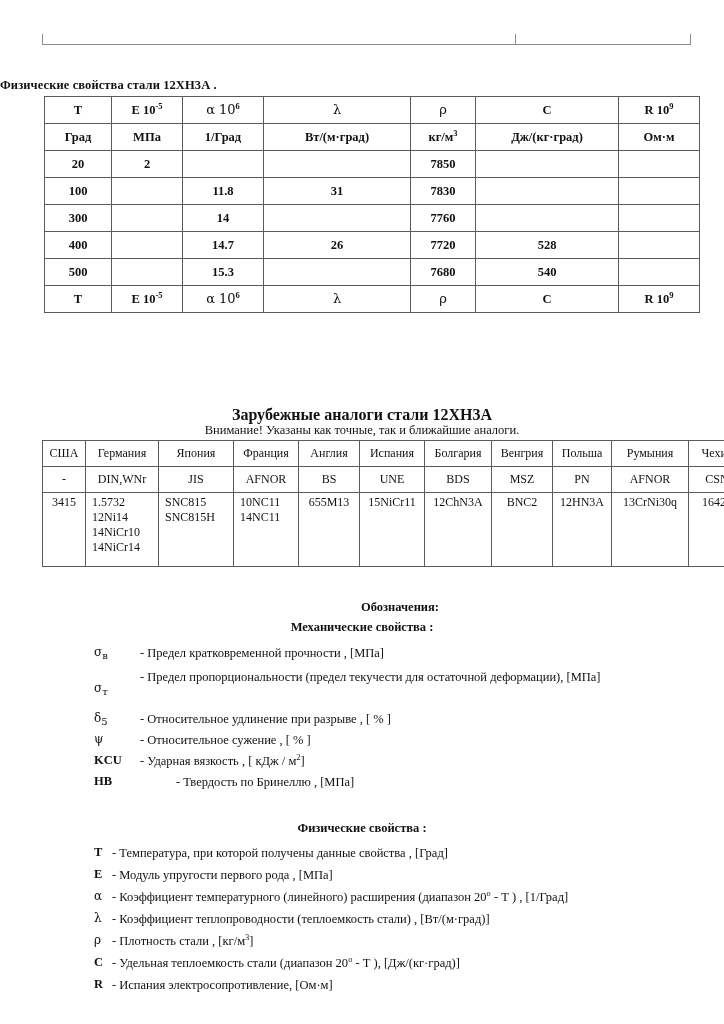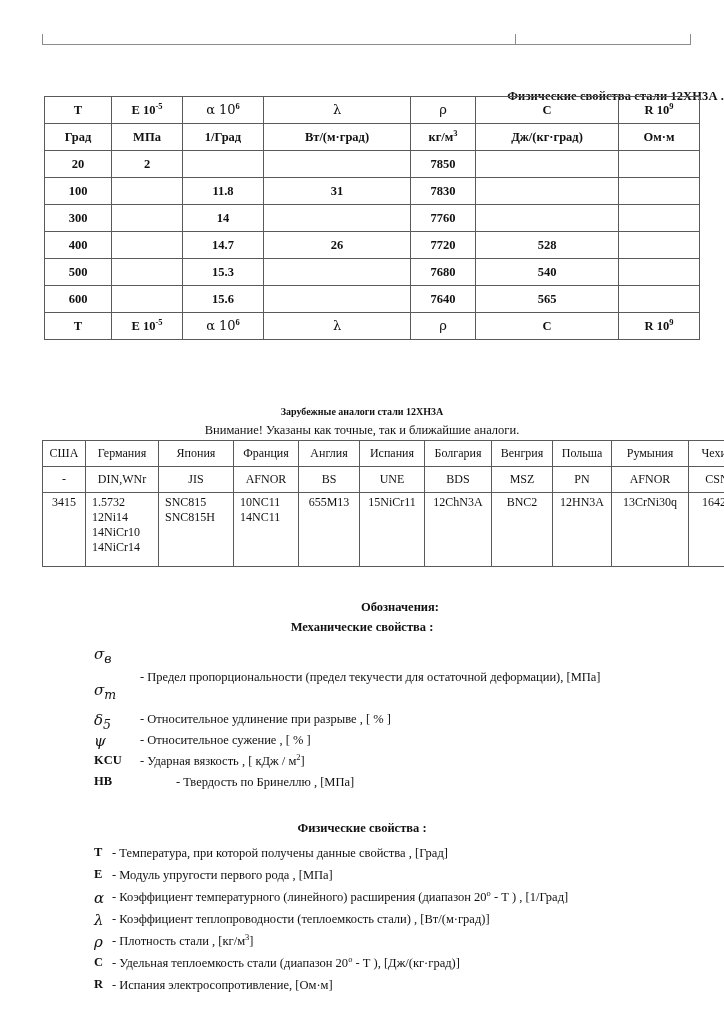--- a/index.html
+++ b/index.html
@@ -33,23 +33,23 @@
     background: #8c8c8c;
     top: -10px;
   }
   .tick-left  { left: 0px; }
   .tick-mid   { left: 473px; }
   .tick-right { left: 648px; }
 
   .t1-title {
     position: absolute;
     left: 0;
-    top: 89px;
-    width: 724px;
-    text-align: right;
+    top: 78px;
+    width: 724px;
+    text-align: left;
     font-weight: bold;
     font-size: 12.5px;
     letter-spacing: 0.1px;
   }
 
   
   table.props {
     position: absolute;
     left: 44px;
     top: 96px;
@@ -82,21 +82,21 @@
   .c-rr { width: 80px; }
 
   
   .t2-title {
     position: absolute;
     left: 0;
     top: 406px;
     width: 724px;
     text-align: center;
     font-weight: bold;
-    font-size: 10px;
+    font-size: 16px;
   }
   .t2-note {
     position: absolute;
     left: 0;
     top: 423px;
     width: 724px;
     text-align: center;
     font-size: 12.5px;
   }
   table.analogs {
@@ -160,22 +160,21 @@
     align-items: flex-start;
   }
   .lg-sym {
     width: 46px;
     flex: 0 0 46px;
     text-align: left;
     padding-left: 2px;
   }
   .lg-sym.greek {
     font-family: "DejaVu Serif", serif;
-    font-size: 15px;
-    font-style: italic;
+    font-size: 12px;
   }
   .lg-sym.bold { font-weight: bold; }
   .lg-txt { flex: 1 1 auto; line-height: 16px; }
 
   .m1 { top: 645px; }
   .m2 { top: 669px; }
   .m3 { top: 711px; }
   .m4 { top: 732px; }
   .m5 { top: 753px; }
   .m6 { top: 774px; gap: 36px; }
@@ -259,29 +258,20 @@
       <td>528</td>
       <td></td>
     </tr>
     <tr>
       <td>500</td>
       <td></td>
       <td>15.3</td>
       <td></td>
       <td>7680</td>
       <td>540</td>
-      <td></td>
-    </tr>
-    <tr>
-      <td>600</td>
-      <td></td>
-      <td>15.6</td>
-      <td></td>
-      <td>7640</td>
-      <td>565</td>
       <td></td>
     </tr>
 
     <tr>
       <td><span class="sym">T</span></td>
       <td><span class="sym">E 10</span><sup>-5</sup></td>
       <td><span class="gsym">α 10</span><sup>6</sup></td>
       <td><span class="gsym">λ</span></td>
       <td><span class="gsym">ρ</span></td>
       <td><span class="sym">C</span></td>
@@ -335,20 +325,21 @@
       <td class="ctr">16420</td>
     </tr>
   </tbody>
 </table>
 
 <div class="lg-head lg-obozn">Обозначения:</div>
 <div class="lg-head lg-mech">Механические свойства :</div>
 
 <div class="lg-row m1">
   <span class="lg-sym greek"><span>σ</span><sub>в</sub></span>
+  <span class="lg-txt">- Предел кратковременной прочности , [МПа]</span>
 </div>
 
 <div class="lg-row m2">
   <span class="lg-sym greek" style="padding-top:12px;"><span>σ</span><sub>т</sub></span>
   <span class="lg-txt" style="max-width:548px;">- Предел пропорциональности (предел текучести для остаточной деформации), [МПа]</span>
 </div>
 
 <div class="lg-row m3">
   <span class="lg-sym greek"><span>δ</span><sub>5</sub></span>
   <span class="lg-txt">- Относительное удлинение при разрыве , [ % ]</span>

